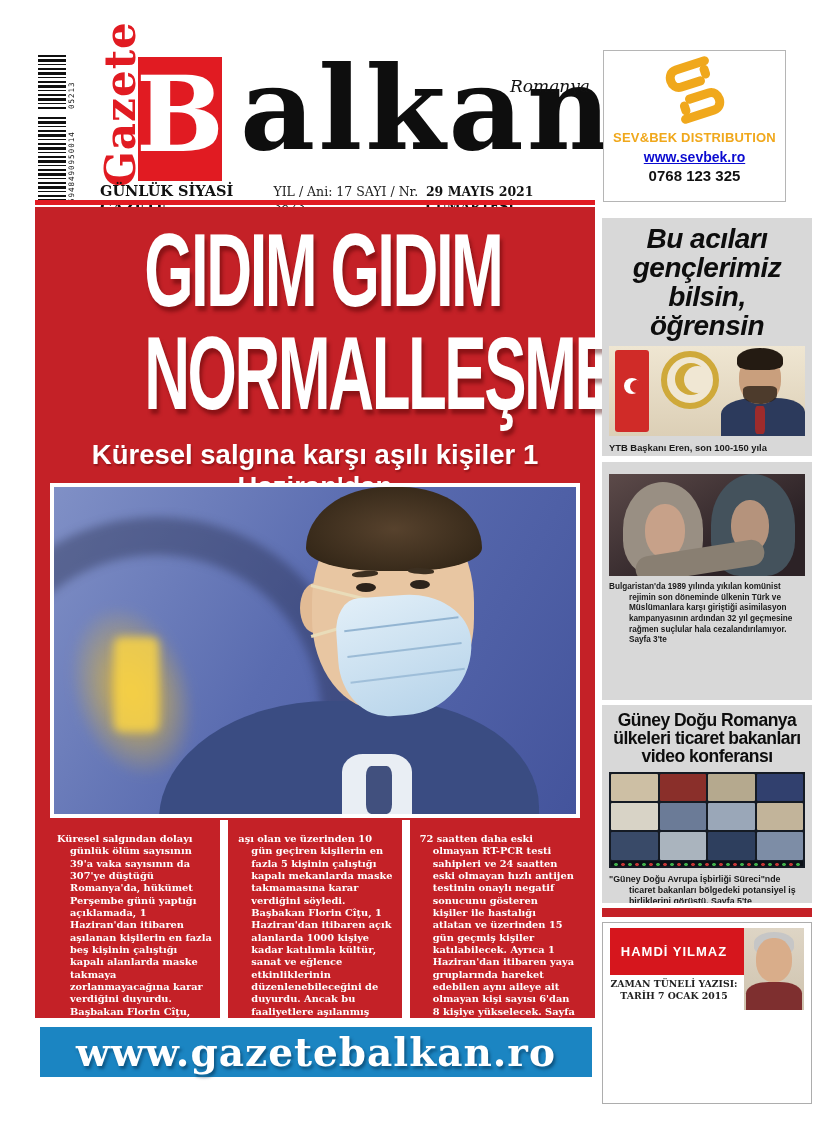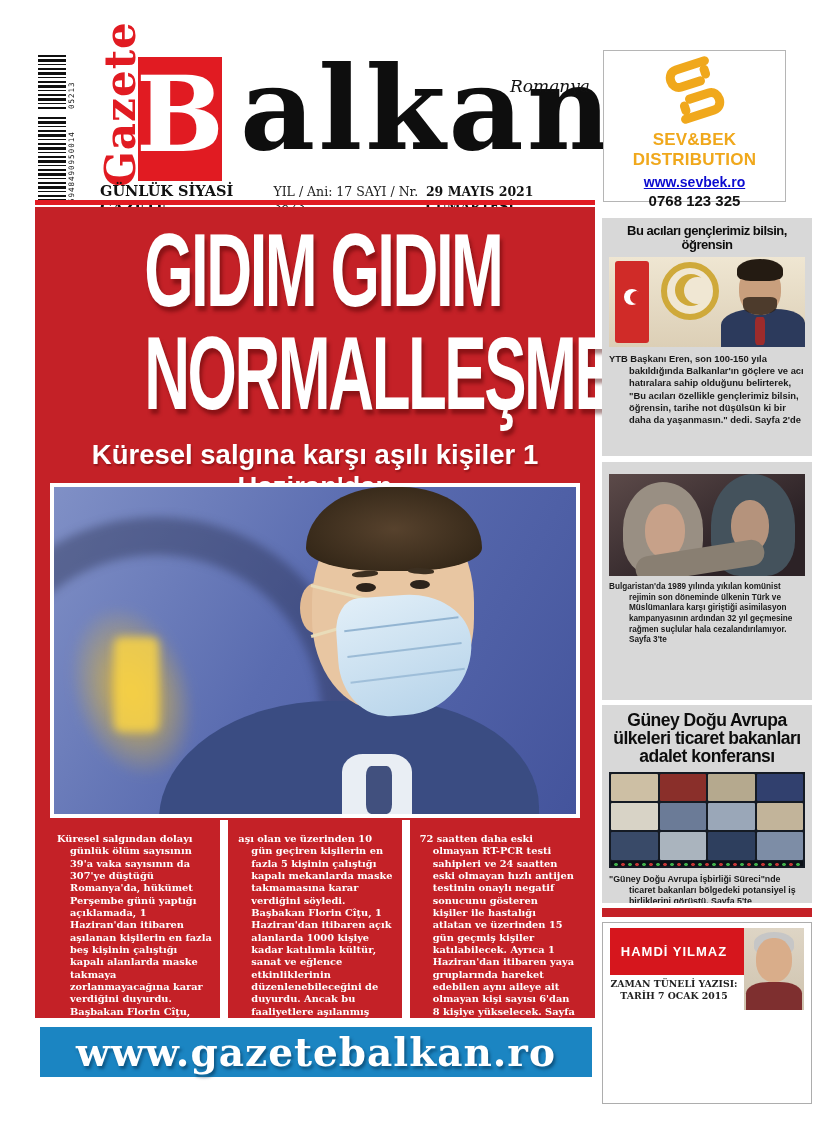--- a/index.html
+++ b/index.html
@@ -29,21 +29,21 @@
   .mast-info{position:absolute;left:100px;top:182px;width:495px;display:flex;justify-content:space-between;align-items:baseline;}
   .tagline{font-family:"DejaVu Serif",serif;font-weight:bold;font-size:14.5px;color:#111;}
   .issue{font-family:"DejaVu Serif",serif;font-size:12.5px;color:#222;}
   .maindate{font-family:"DejaVu Serif",serif;font-weight:bold;font-size:12.5px;color:#111;}
   .mast-rule{position:absolute;left:35px;top:200px;width:560px;height:5px;background:#e11b22;}
 
   
   .adbox{position:absolute;left:603px;top:50px;width:183px;height:152px;background:#fff;
     border:1.5px solid #b5b5b5;box-sizing:border-box;text-align:center;}
   .adbox svg{margin-top:4px;}
-  .ad-name{color:#f0a81c;font-weight:bold;font-size:17px;letter-spacing:.2px;margin-top:1px;}
+  .ad-name{color:#f0a81c;font-weight:bold;font-size:13px;letter-spacing:.2px;margin-top:1px;}
   .ad-url{color:#0b0bd0;font-weight:bold;font-size:14px;text-decoration:underline;margin-top:4px;display:block;}
   .ad-phone{color:#111;font-weight:bold;font-size:15px;margin-top:2px;}
 
   
   .lead{position:absolute;left:35px;top:207px;width:560px;height:811px;background:#c42127;}
   .hl{width:100%;text-align:center;color:#fff;font-weight:bold;line-height:.95;
       font-size:104px;letter-spacing:-4px;transform:scaleX(.61);transform-origin:center;
       text-shadow:4px 5px 5px rgba(70,0,0,.45);white-space:nowrap;}
   .hl1{margin-top:14px;}
   .hl2{margin-top:4px;}
@@ -97,21 +97,21 @@
     font-family:"DejaVu Serif",serif;font-weight:bold;font-size:39px;letter-spacing:1px;
     text-shadow:2px 3px 3px rgba(0,40,70,.5);}
 
   
   .side-art{position:absolute;left:602px;width:210px;background:#d8d8d8;box-sizing:border-box;
     padding:6px 7px;overflow:hidden;}
   .art1{top:218px;height:238px;}
   .art2{top:462px;height:238px;}
   .art3{top:705px;height:198px;}
   .side-title{font-weight:bold;text-align:center;color:#0d0d0d;line-height:1.04;letter-spacing:-.5px;}
-  .t1{font-size:13px;}
+  .t1{font-size:28px;font-style:italic;}
   .t2{font-size:21.5px;}
   .t3{font-size:17.5px;}
   .side-photo{position:relative;width:196px;margin:6px auto 0;overflow:hidden;}
   .side-cap{margin-top:6px;font-weight:bold;font-size:9.4px;line-height:1.3;color:#1a1a1a;
     padding-left:20px;text-indent:-20px;}
   .cap2{font-size:8.2px;}
   .cap3{font-size:8.8px;}
 
   
   .p-ytb{height:90px;background:linear-gradient(#efe6d2,#dccfb6);}
@@ -273,21 +273,21 @@
       <div class="bul-scarf1"></div>
       <div class="bul-face1"></div>
       <div class="bul-scarf2"></div>
       <div class="bul-face2"></div>
       <div class="bul-arm"></div>
     </div>
     <div class="side-cap cap2">Bulgaristan'da 1989 yılında yıkılan komünist rejimin son döneminde ülkenin Türk ve Müslümanlara karşı giriştiği asimilasyon kampanyasının ardından 32 yıl geçmesine rağmen suçlular hala cezalandırılamıyor. Sayfa 3'te</div>
   </div>
 
   <div class="side-art art3">
-    <div class="side-title t3">Güney Doğu Avrupa ülkeleri ticaret bakanları adalet konferansı</div>
+    <div class="side-title t3">Güney Doğu Romanya ülkeleri ticaret bakanları video konferansı</div>
     <div class="side-photo p-conf">
       <div style="background:#cdbfa4"></div>
       <div style="background:#8a2f2a"></div>
       <div style="background:#b5a98e"></div>
       <div style="background:#31406e"></div>
       <div style="background:#d8d3c6"></div>
       <div style="background:#6b7b97"></div>
       <div style="background:#9aa7b8"></div>
       <div style="background:#c2b49a"></div>
       <div style="background:#394a68"></div>

